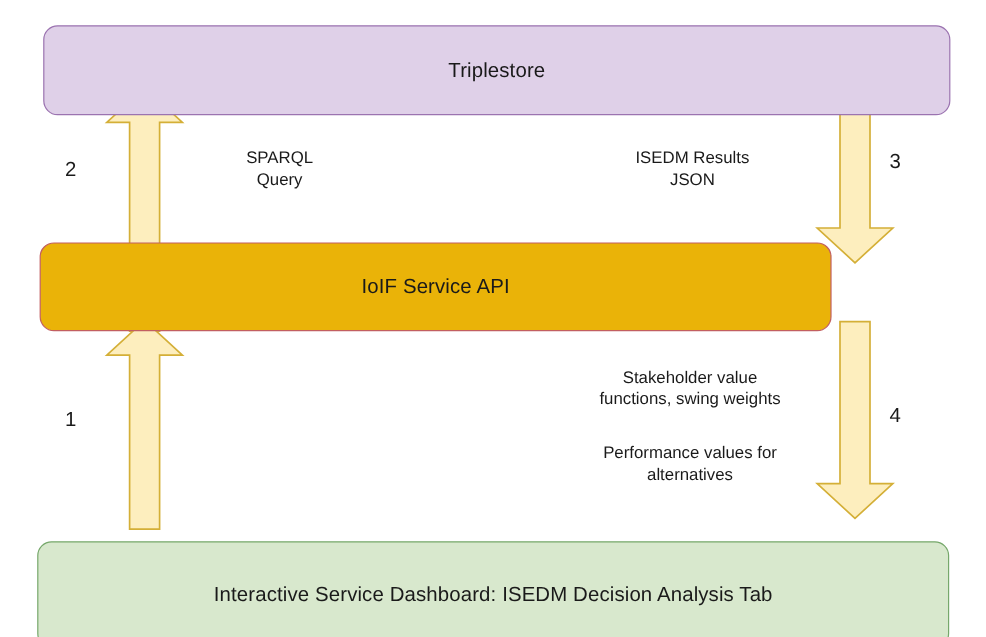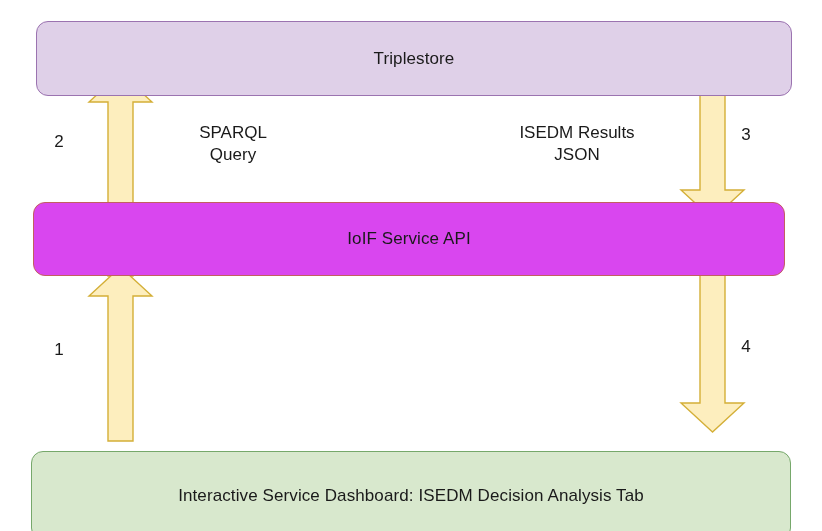--- a/index.html
+++ b/index.html
@@ -37,23 +37,23 @@
     left: 36px;
     top: 21px;
     width: 756px;
     height: 75px;
     background: #dfd0e8;
     border-color: #9b73b0;
   }
   #node-service-api {
     left: 33px;
     top: 202px;
-    width: 752px;
+    width: 660px;
     height: 74px;
-    background: #d946ef;
+    background: #eab308;
     border-color: #c25f61;
   }
   #node-dashboard {
     left: 31px;
     top: 427px;
     width: 760px;
     height: 89px;
     background: #d8e8cd;
     border-color: #76a86b;
     margin-top: 24px;
@@ -73,21 +73,21 @@
     stroke-linejoin: miter;
   }
   .edge-num {
     position: absolute;
     font-size: 17px;
     color: #1a1a1a;
     text-align: center;
   }
   .edge-text {
     position: absolute;
-    font-size: 17px;
+    font-size: 14px;
     color: #1a1a1a;
     line-height: 1.32;
     text-align: center;
     white-space: pre-line;
   }
   #num-1 { left: 42px; top: 340px; width: 34px; }
   #num-2 { left: 42px; top: 132px; width: 34px; }
   #num-3 { left: 729px; top: 125px; width: 34px; }
   #num-4 { left: 729px; top: 337px; width: 34px; }
   #label-sparql-query { left: 148px; top: 122px; width: 170px; }
@@ -126,14 +126,18 @@
 
   <div class="edge-num" id="num-1">1</div>
   <div class="edge-num" id="num-2">2</div>
   <div class="edge-num" id="num-3">3</div>
   <div class="edge-num" id="num-4">4</div>
 
   <div class="edge-text" id="label-sparql-query">SPARQL
 Query</div>
   <div class="edge-text" id="label-sparql-results">ISEDM Results
 JSON</div>
+  <div class="edge-text" id="label-stakeholder">Stakeholder value
+functions, swing weights</div>
+  <div class="edge-text" id="label-performance">Performance values for
+alternatives</div>
 
 </div>
 
 </body></html>

